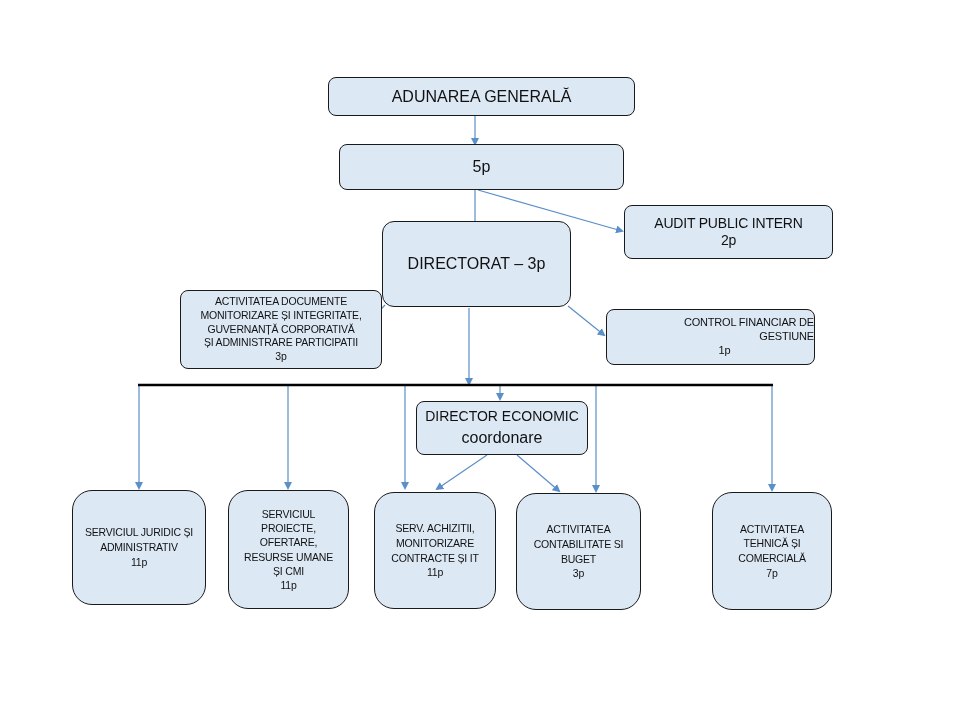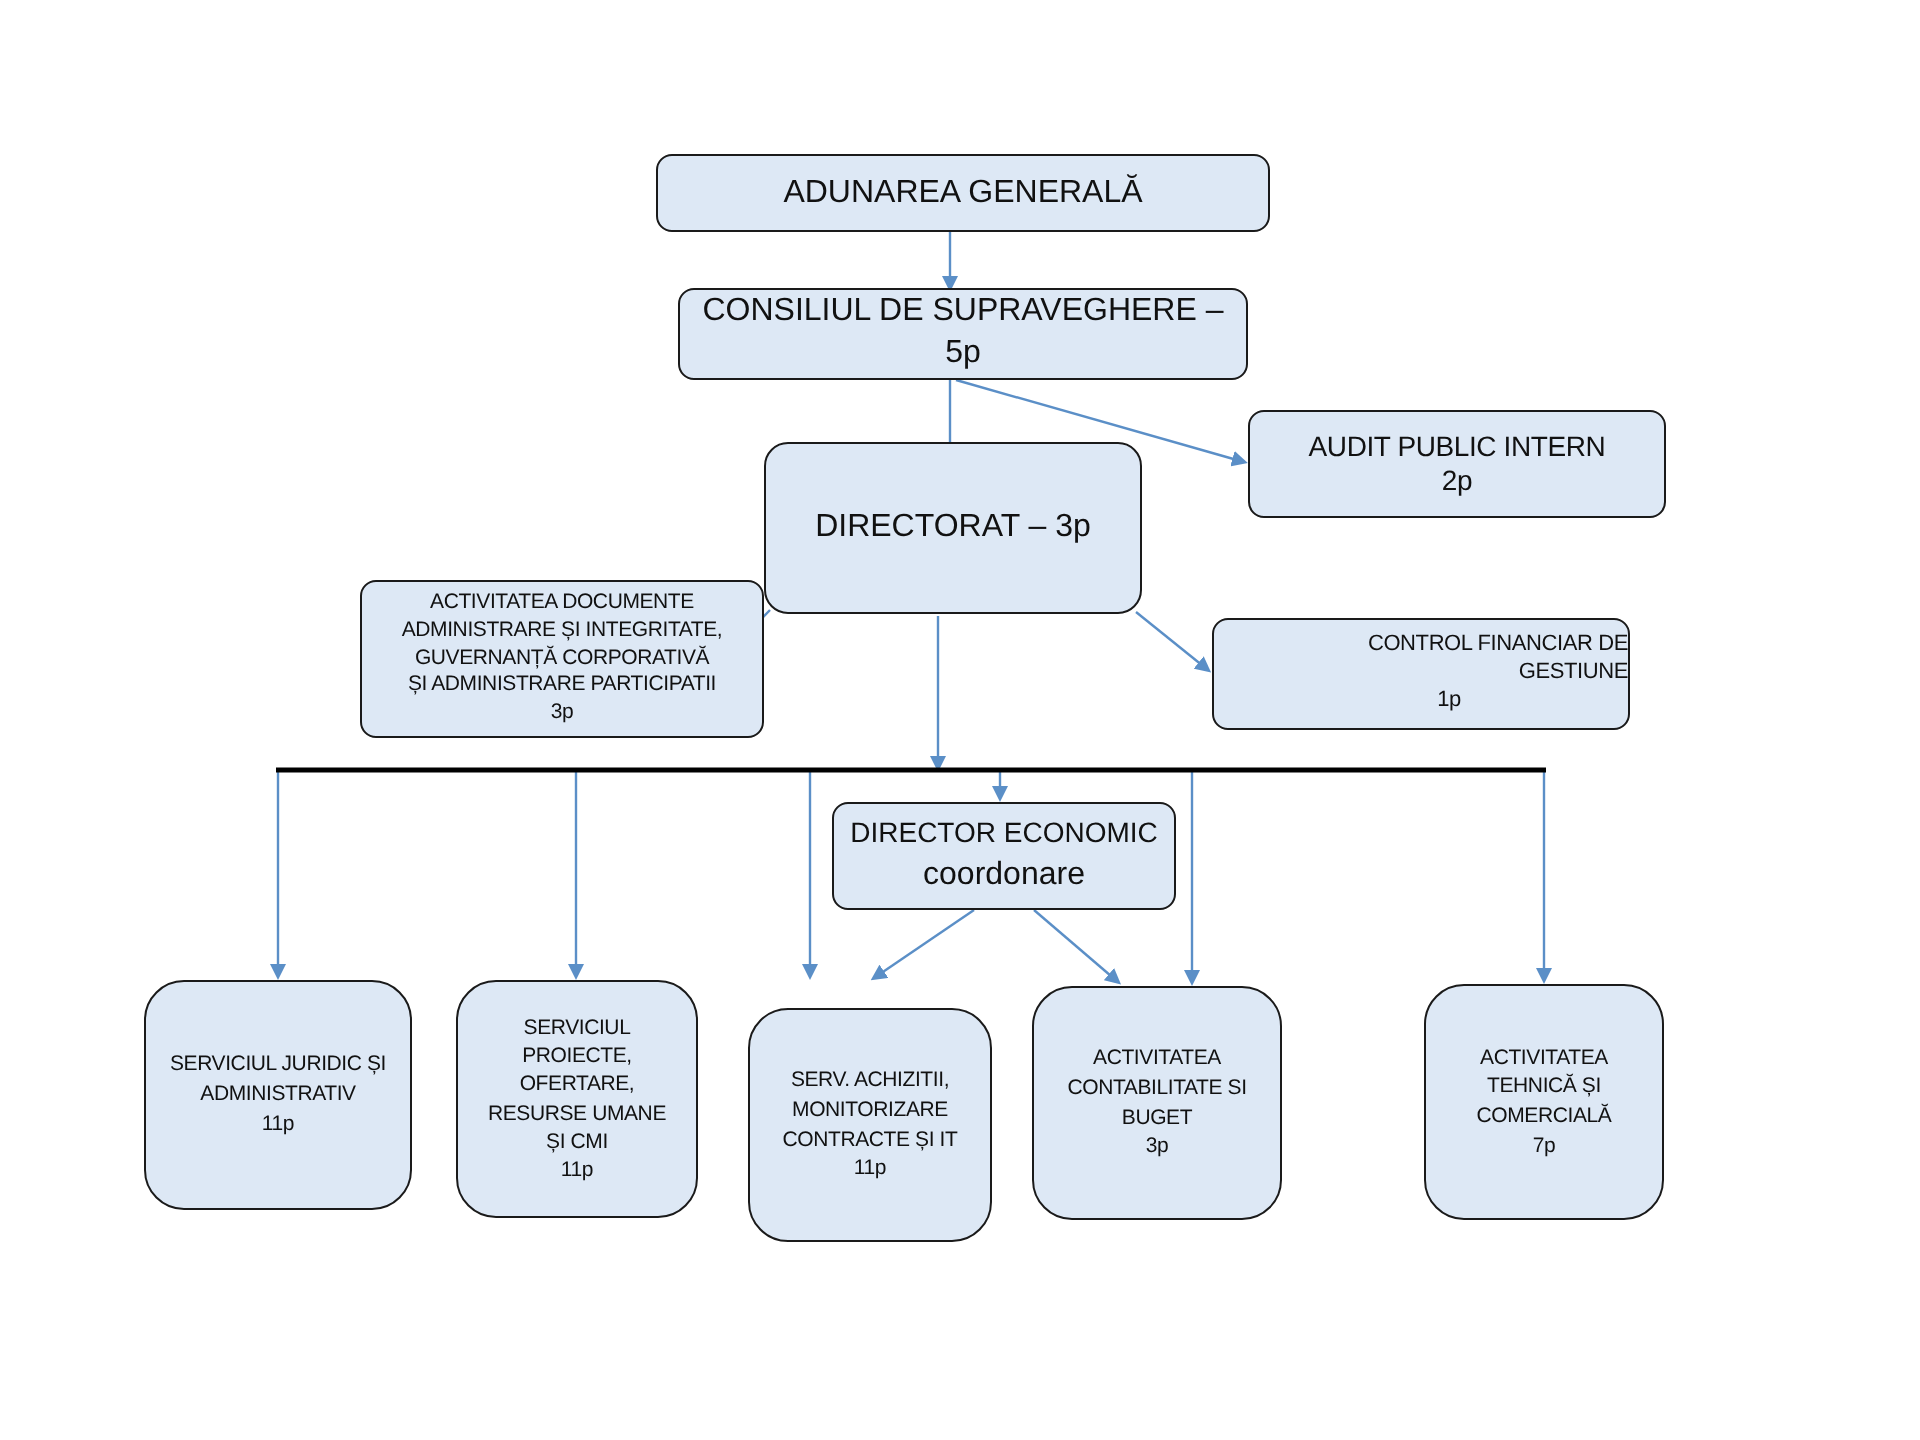--- a/index.html
+++ b/index.html
@@ -43,36 +43,35 @@
     <line x1="517" y1="455" x2="559" y2="491" marker-end="url(#arr)"></line>
   </g>
   <line x1="138" y1="385" x2="773" y2="385" stroke="#000" stroke-width="2.5"></line>
 </svg>
 
 <div class="box r-sm t-lg" style="left:328px; top:77px; width:307px; height:39px;">
   <span>ADUNAREA GENERALĂ</span>
 </div>
 
 <div class="box r-sm t-lg" style="left:339px; top:144px; width:285px; height:46px; line-height:1.3;">
-  <span>CONSILIUL DE SUPRAVEGHERE –</span>
   <span>5p</span>
 </div>
 
 <div class="box r-sm t-sm" style="left:624px; top:205px; width:209px; height:54px; font-size:14px;">
   <span>AUDIT PUBLIC INTERN</span>
   <span>2p</span>
 </div>
 
 <div class="box r-md t-lg" style="left:382px; top:221px; width:189px; height:86px;">
   <span>DIRECTORAT – 3p</span>
 </div>
 
 <div class="box r-sm t-sm" style="left:180px; top:290px; width:202px; height:79px; line-height:1.3;">
   <span>ACTIVITATEA DOCUMENTE</span>
-  <span>ADMINISTRARE ȘI INTEGRITATE,</span>
+  <span>MONITORIZARE ȘI INTEGRITATE,</span>
   <span>GUVERNANȚĂ CORPORATIVĂ</span>
   <span>ȘI ADMINISTRARE PARTICIPATII</span>
   <span>3p</span>
 </div>
 
 <div class="box r-sm t-sm" style="left:606px; top:309px; width:209px; height:56px; font-size:11px;padding-left:28px;">
   <span>CONTROL FINANCIAR DE GESTIUNE</span>
   <span>1p</span>
 </div>
 
@@ -89,21 +88,21 @@
 
 <div class="box r-lg t-sm" style="left:228px; top:490px; width:121px; height:119px; line-height:1.35;">
   <span>SERVICIUL</span>
   <span>PROIECTE,</span>
   <span>OFERTARE,</span>
   <span>RESURSE UMANE</span>
   <span>ȘI CMI</span>
   <span>11p</span>
 </div>
 
-<div class="box r-lg t-sm" style="left:374px; top:492px; width:122px; height:117px; line-height:1.4;margin-top:12px;">
+<div class="box r-lg t-sm" style="left:374px; top:492px; width:122px; height:117px; line-height:1.4;">
   <span>SERV. ACHIZITII,</span>
   <span>MONITORIZARE</span>
   <span>CONTRACTE ȘI IT</span>
   <span>11p</span>
 </div>
 
 <div class="box r-lg t-sm" style="left:516px; top:493px; width:125px; height:117px; line-height:1.4;">
   <span>ACTIVITATEA</span>
   <span>CONTABILITATE SI</span>
   <span>BUGET</span>

